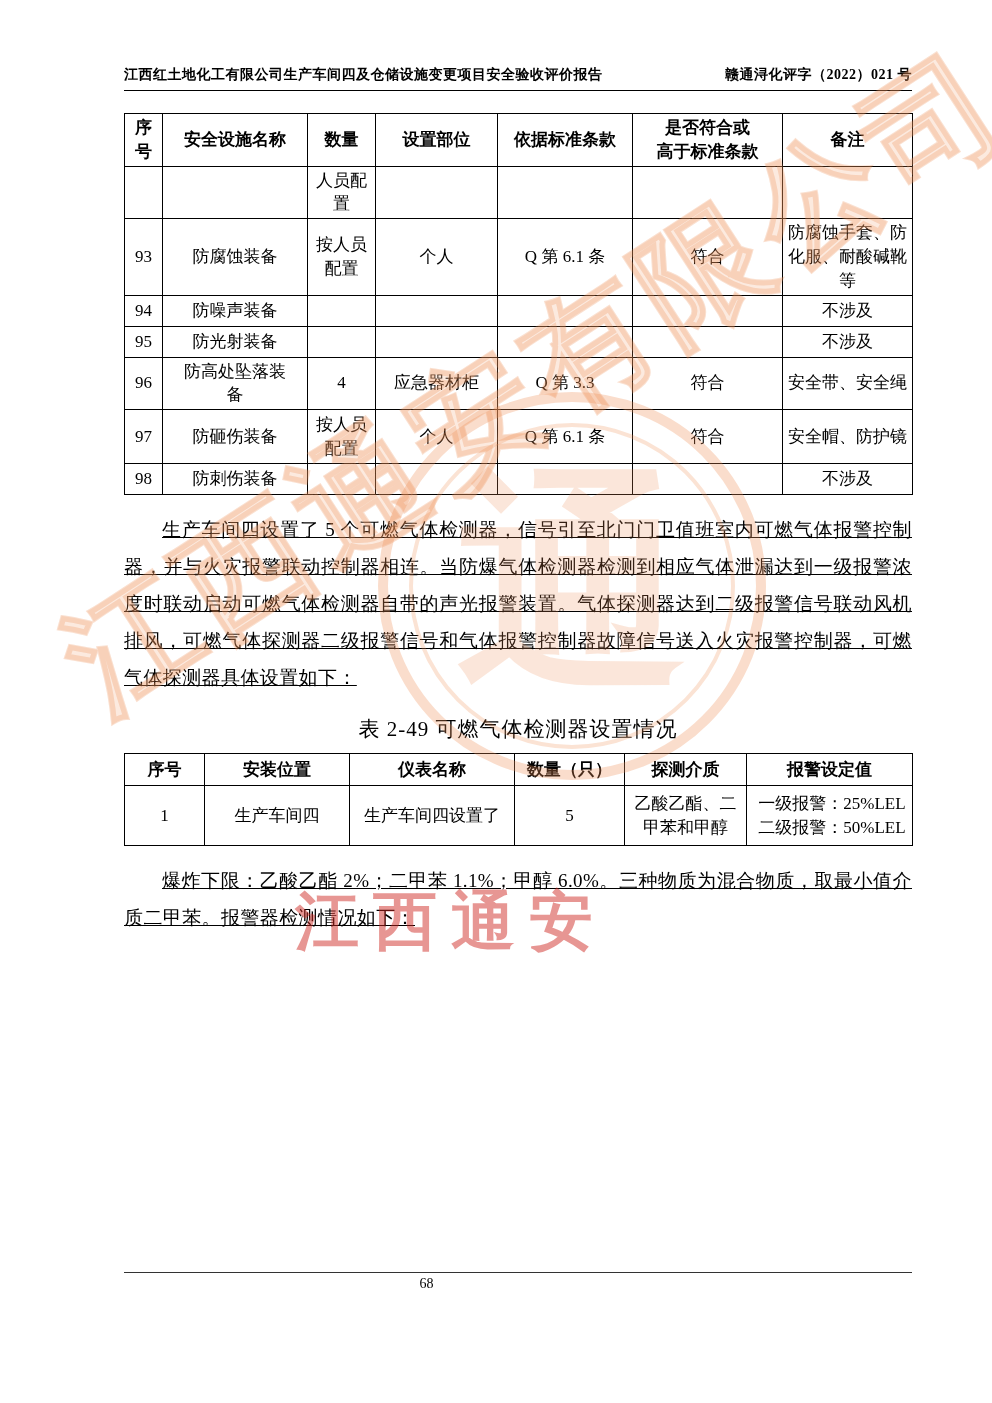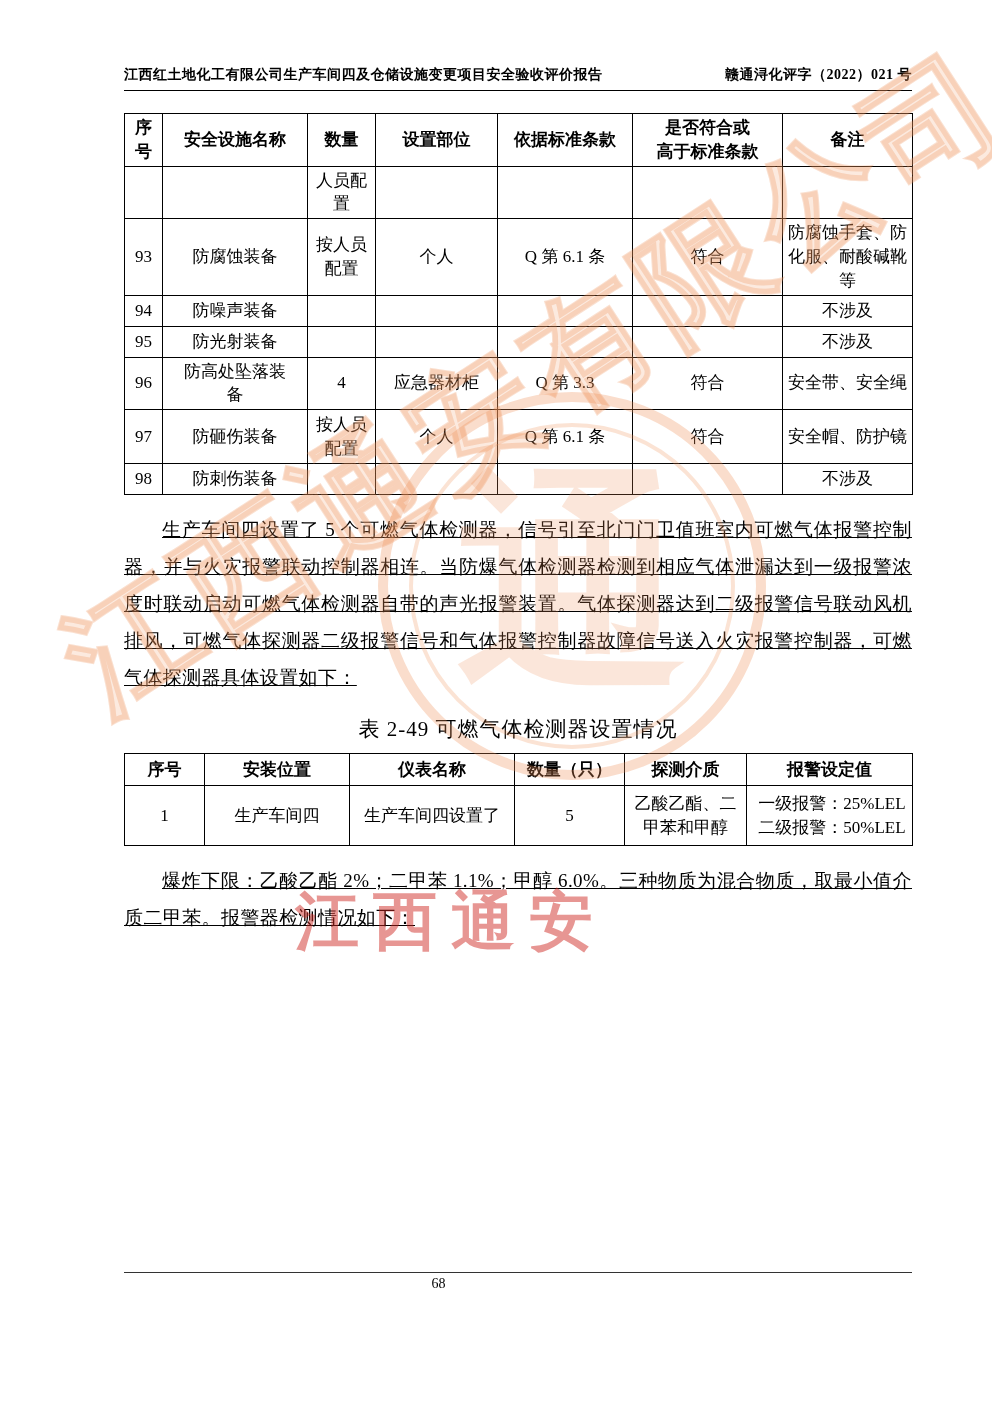--- a/index.html
+++ b/index.html
@@ -48,21 +48,21 @@
 
   .tbl49 .hrow{height:32px;}
   .tbl49 .drow{height:60px;}
   .tbl49 .alarm-cell{text-align:center;padding-left:8px;}
 
   .title-50{margin-top:20px;}
 
   
   .footer-line{position:absolute;left:124px;width:788px;top:1272px;
     border-top:1px solid #333;z-index:1;}
-  .page-num{position:absolute;top:1276px;left:16px;width:845px;text-align:center;
+  .page-num{position:absolute;top:1276px;left:4px;width:845px;text-align:center;
     font-size:14px;z-index:1;}
 
   
   .wm{position:absolute;z-index:3;pointer-events:none;}
   .wm-circle{
     left:378px;top:392px;width:368px;height:368px;border-radius:50%;
     border:10px solid rgba(238,142,85,0.30);
     display:flex;align-items:center;justify-content:center;
   }
   .wm-circle-inner{

